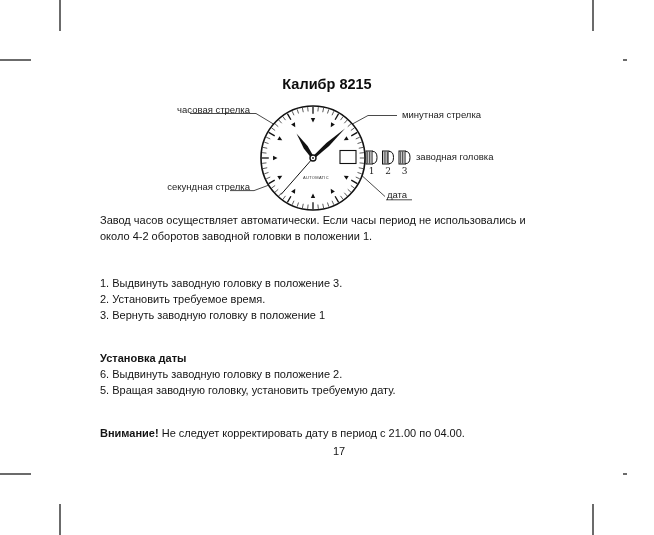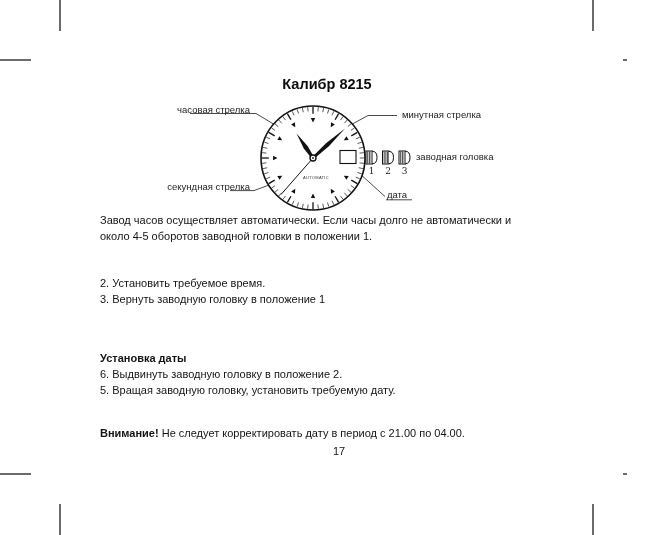--- a/index.html
+++ b/index.html
@@ -171,25 +171,26 @@
     <text x="404.5" y="173.5" text-anchor="middle" class="crown-num">3</text>
 
     <text x="250" y="112.5" text-anchor="end" class="dial-label">часовая стрелка</text>
     <text x="402" y="117.5" text-anchor="start" class="dial-label">минутная стрелка</text>
     <text x="416" y="160" text-anchor="start" class="dial-label">заводная головка</text>
     <text x="250" y="189.5" text-anchor="end" class="dial-label">секундная стрелка</text>
     <text x="387" y="197.5" text-anchor="start" class="dial-label">дата</text>
   </svg>
 
   <div class="body-text" style="top:212px;">
-    <div class="line">Завод часов осуществляет автоматически. Если часы долго не автоматически и</div>
-    <div class="line">около 4-5 оборотов заводной головки в положении 1.</div>
+    <div class="line">Завод часов осуществляет автоматически. Если часы период не использовались и</div>
+    <div class="line">около 4-2 оборотов заводной головки в положении 1.</div>
   </div>
 
   <div class="body-text" style="top:275px;">
+    <div class="line">1. Выдвинуть заводную головку в положение 3.</div>
     <div class="line">2. Установить требуемое время.</div>
     <div class="line">3. Вернуть заводную головку в положение 1</div>
   </div>
 
   <div class="body-text" style="top:350px;">
     <div class="sec-heading">Установка даты</div>
     <div class="line">6. Выдвинуть заводную головку в положение 2.</div>
     <div class="line">5. Вращая заводную головку, установить требуемую дату.</div>
   </div>
 

